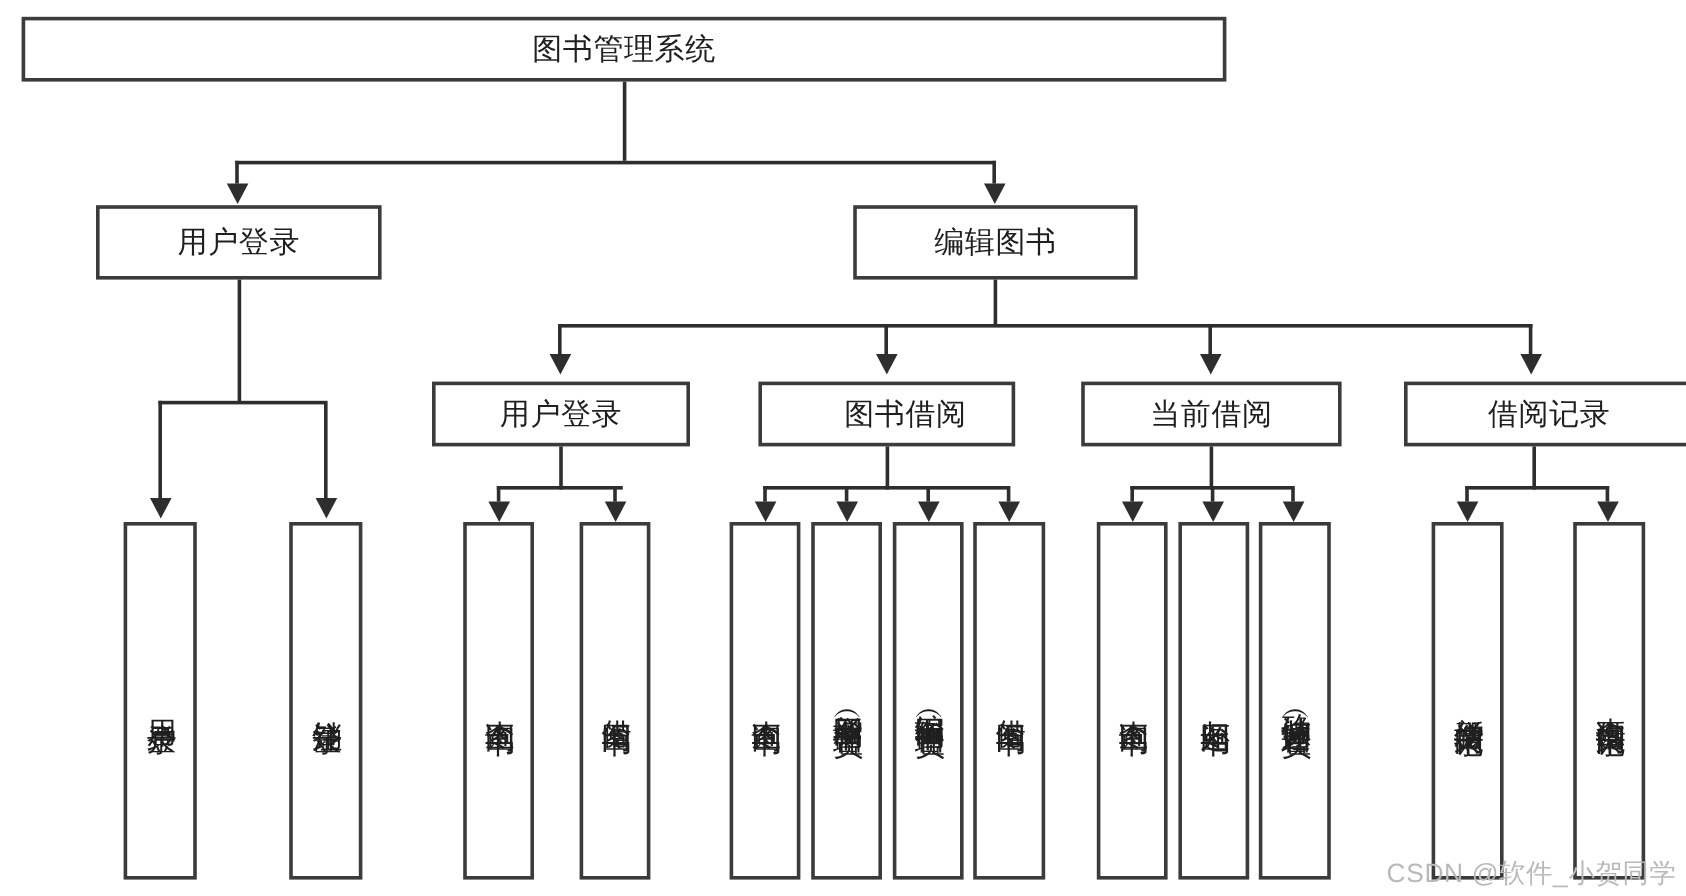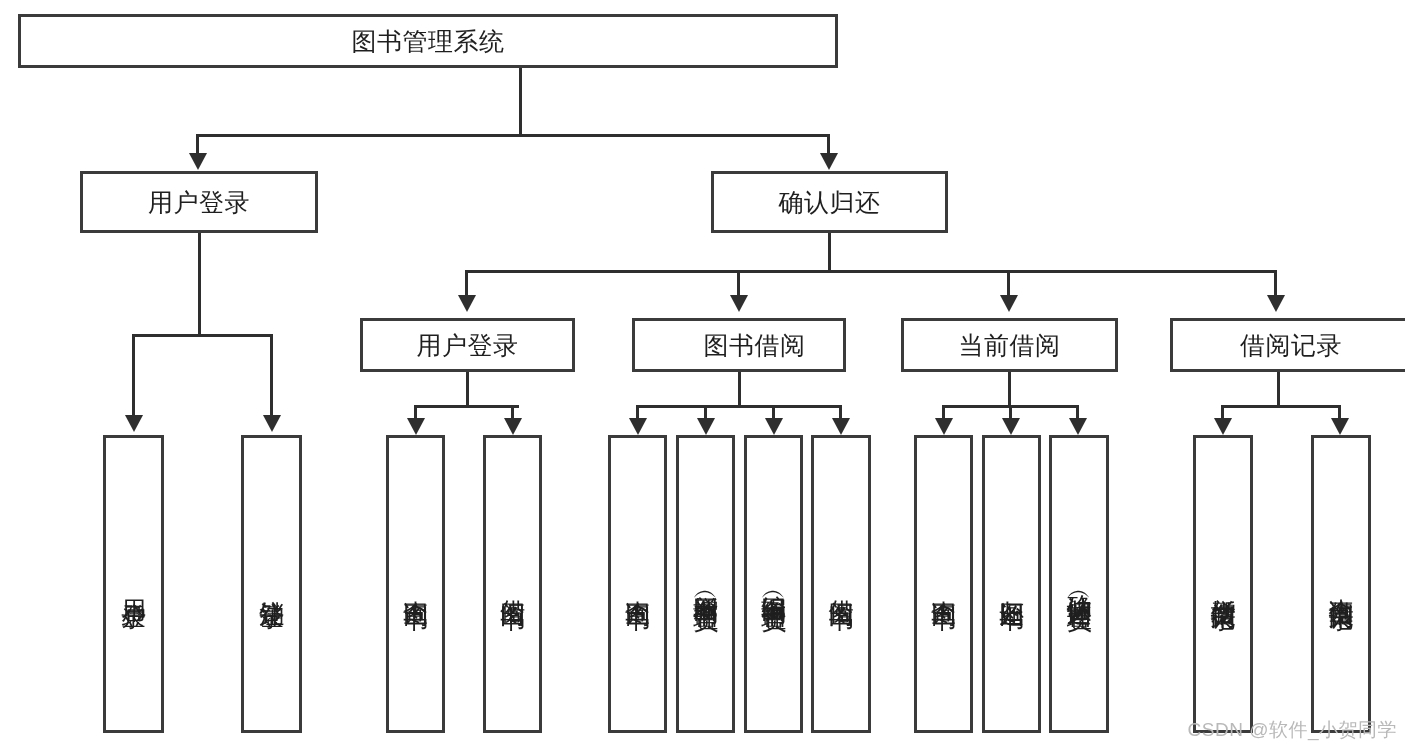--- a/index.html
+++ b/index.html
@@ -73,53 +73,53 @@
     height: 0;
     border-left: 9px solid transparent;
     border-right: 9px solid transparent;
     border-top: 17px solid #2e2e2e;
   }
   
   #watermark {
     position: absolute;
     right: 8px;
     bottom: 4px;
-    font-size: 19px;
+    font-size: 22px;
     color: #b9b9b9;
     letter-spacing: 0.5px;
     white-space: nowrap;
     pointer-events: none;
     text-align: right;
   }
 </style>
 </head>
 <body>
 
 <div id="canvas">
 
-  <div class="box" style="left:18px; top:14px; width:820px; height:54px;">
+  <div class="box" style="left:18px; top:14px; width:1004px; height:54px;">
     <span class="txt">图书管理系统</span>
   </div>
 
   <div class="vline" style="left:519px; top:68px; width:3px; height:66px;"></div>
 
   <div class="hline" style="left:196px; top:134px; width:634px; height:3px;"></div>
 
   <div class="vline" style="left:196px; top:134px; width:3px; height:19px;"></div>
   <div class="arrow" style="left:189px; top:153px;"></div>
 
   <div class="vline" style="left:827px; top:134px; width:3px; height:19px;"></div>
   <div class="arrow" style="left:820px; top:153px;"></div>
 
   <div class="box" style="left:80px; top:171px; width:238px; height:62px;">
     <span class="txt">用户登录</span>
   </div>
 
   <div class="box" style="left:711px; top:171px; width:237px; height:62px;">
-    <span class="txt">确认归还</span>
+    <span class="txt">编辑图书</span>
   </div>
 
   <div class="vline" style="left:198px; top:233px; width:3px; height:103px;"></div>
   <div class="hline" style="left:132px; top:334px; width:138px; height:3px;"></div>
   <div class="vline" style="left:132px; top:334px; width:3px; height:81px;"></div>
   <div class="arrow" style="left:125px; top:415px;"></div>
   <div class="vline" style="left:270px; top:334px; width:3px; height:81px;"></div>
   <div class="arrow" style="left:263px; top:415px;"></div>
 
   <div class="vline" style="left:828px; top:233px; width:3px; height:39px;"></div>

